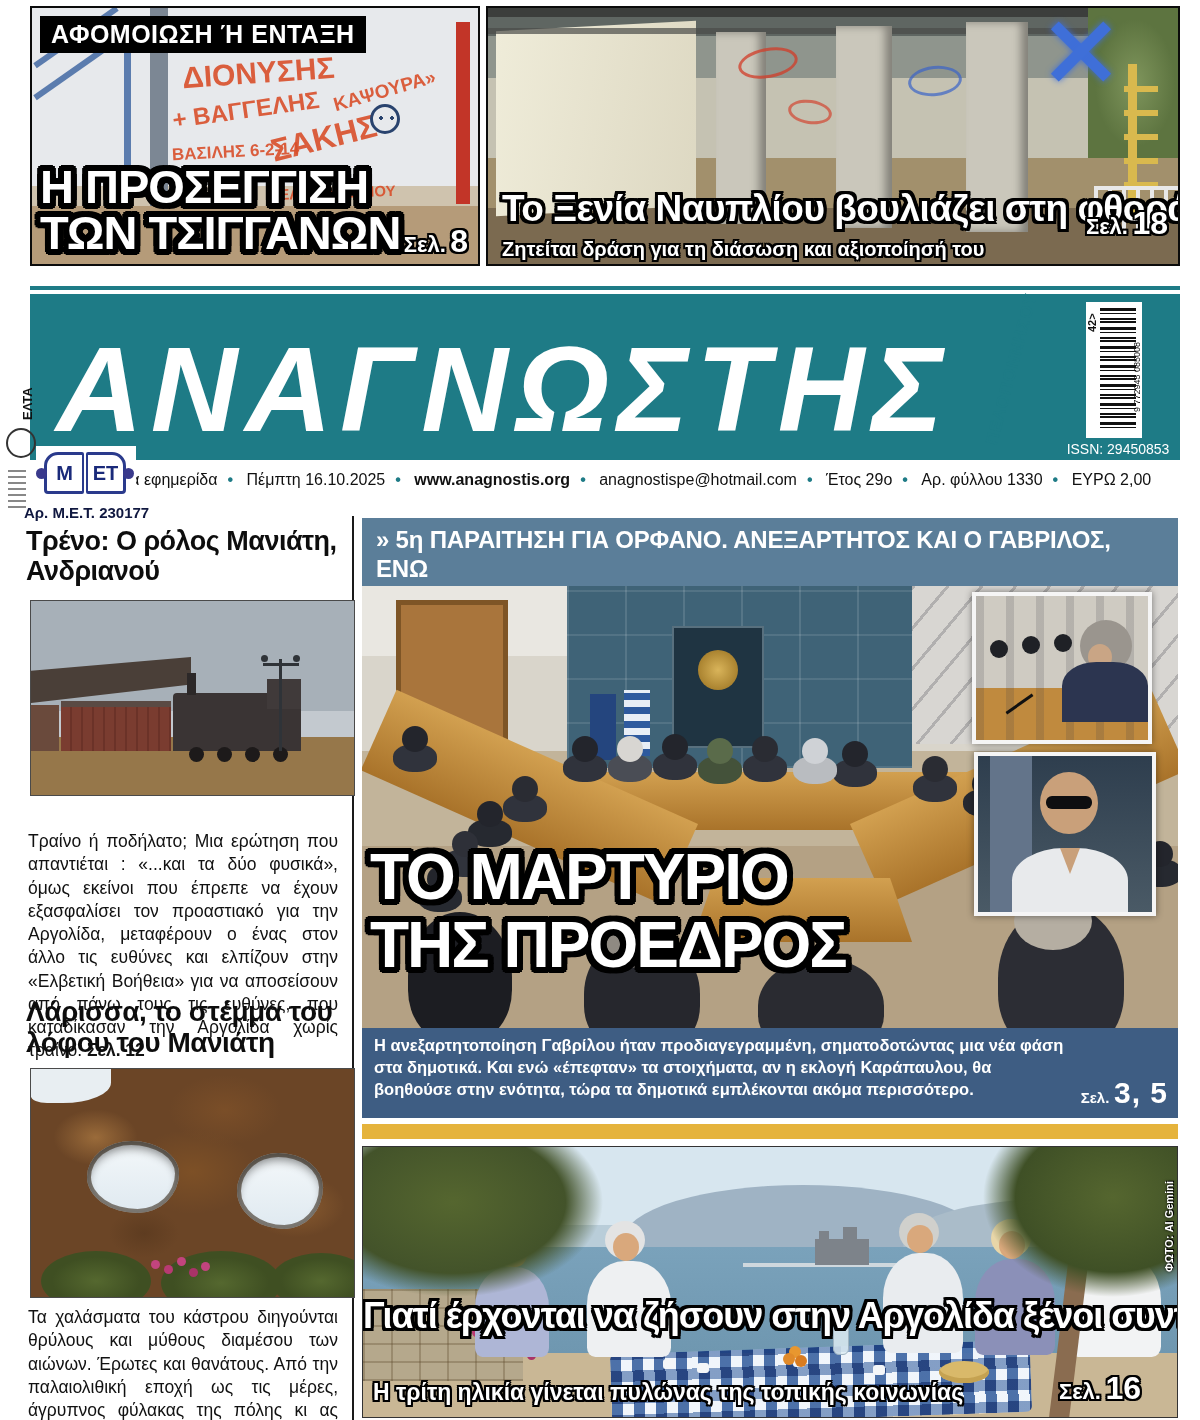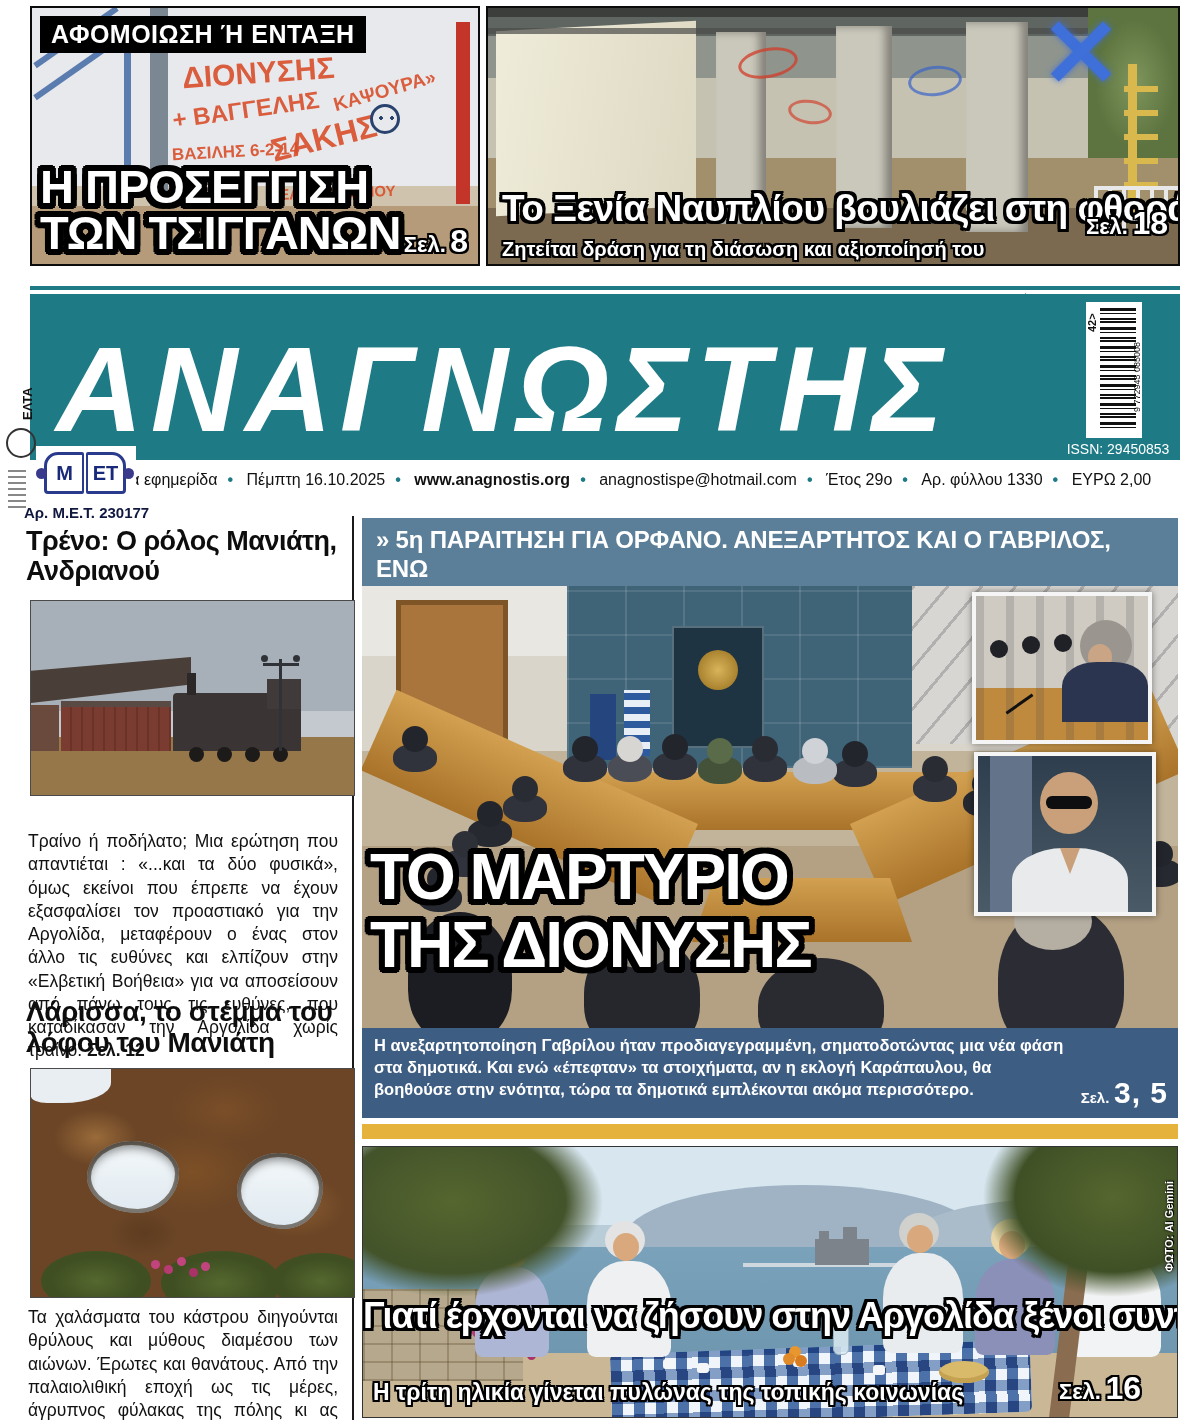--- a/index.html
+++ b/index.html
@@ -348,21 +348,21 @@
     <div class="inset" id="inset2">
       <div id="i2-door"></div>
       <div id="i2-head"></div>
       <div id="i2-glasses"></div>
       <div id="i2-body"></div>
       <div id="i2-collar"></div>
     </div>
 
     <div id="mp-headline" class="o5">
       <div>ΤΟ ΜΑΡΤΥΡΙΟ</div>
-      <div>ΤΗΣ ΔΙΟΝΥΣΗΣ</div>
+      <div>ΤΗΣ ΠΡΟΕΔΡΟΣ</div>
     </div>
   </div>
 
   <div class="abs" id="lede-bar">
     <p id="lede-p2">Η ανεξαρτητοποίηση Γαβρίλου ήταν προδιαγεγραμμένη, σηματοδοτώντας μια νέα φάση στα δημοτικά. Και ενώ «έπεφταν» τα στοιχήματα, αν η εκλογή Καράπαυλου, θα βοηθούσε στην ενότητα, τώρα τα δημοτικά εμπλέκονται ακόμα περισσότερο.</p>
     <div id="lede-page">
       <span class="lbl">Σελ.</span>
       <span class="num">3, 5</span>
     </div>
   </div>

